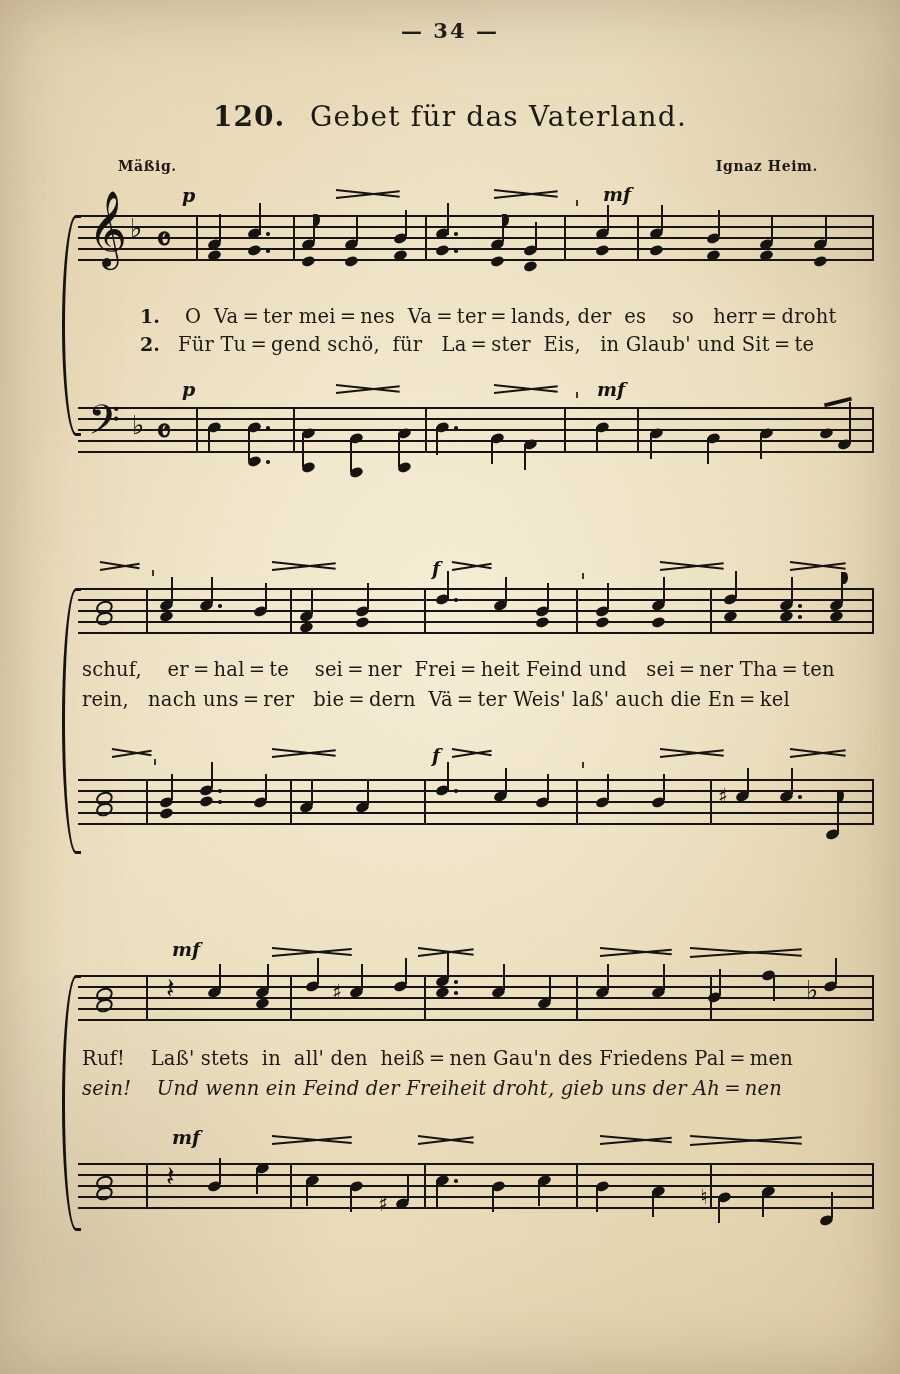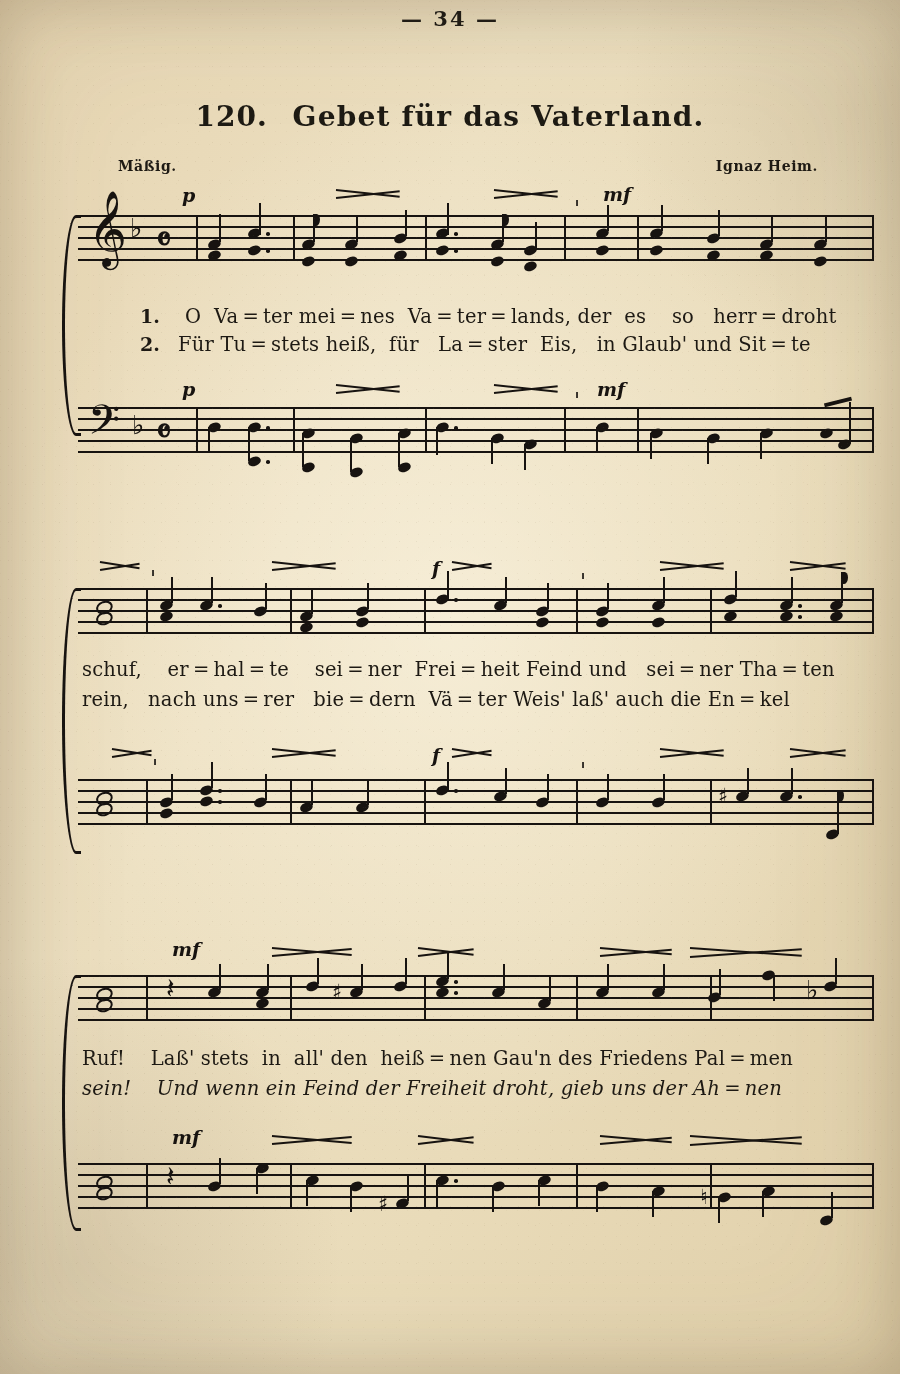--- a/index.html
+++ b/index.html
@@ -47,21 +47,21 @@
     background-position: 0 0, 6px 8px;
   }
   .txt {
     position: absolute;
     white-space: nowrap;
     color: #1e1a14;
   }
 
   
   #pagenum {
-    top: 6px;
+    top: 18px;
     left: 0; right: 0;
     text-align: center;
     white-space: nowrap;
     font-family: "DejaVu Serif", serif;
     font-weight: bold;
     font-size: 21px;
     letter-spacing: 2px;
     color: #201c15;
   }
   #title {
@@ -72,21 +72,21 @@
     font-size: 28px;
     color: #1d1a13;
   }
   #title .num {
     font-family: "DejaVu Serif", serif;
     font-weight: bold;
     letter-spacing: 1px;
   }
   #title .fraktur {
     font-family: "DejaVu Serif", serif;
-    font-weight: bold;
+    font-weight: normal;
     font-style: normal;
     letter-spacing: 1.2px;
     margin-left: 16px;
   }
   #tempo {
     left: 118px; top: 158px;
     font-family: "DejaVu Serif", serif;
     font-weight: bold;
     font-size: 14px;
     letter-spacing: .6px;
@@ -342,21 +342,21 @@
     <div class="stem" style="left:771px; top:216px; height:26px;"></div>
     <div class="nh" style="left:760px; top:251px;"></div>
 
     <div class="nh" style="left:814px; top:240px;"></div>
     <div class="stem" style="left:825px; top:216px; height:26px;"></div>
     <div class="nh" style="left:814px; top:257px;"></div>
 
     <div class="lyricnum" style="left:140px; top:305px;">1.</div>
     <div class="lyricline" style="left:185px; top:305px;">O  Va = ter mei = nes  Va = ter = lands, der  es    so   herr = droht</div>
     <div class="lyricnum" style="left:140px; top:333px;">2.</div>
-    <div class="lyricline" style="left:178px; top:333px;">Für Tu = stets heiß,  für   La = ster  Eis,   in Glaub' und Sit = te</div>
+    <div class="lyricline" style="left:178px; top:333px;">Für Tu = gend schö,  für   La = ster  Eis,   in Glaub' und Sit = te</div>
 
     <div class="staff" style="left:78px; top:407px; width:796px;"></div>
     <div class="clef bass" style="left:88px; top:400px;">𝄢</div>
     <div class="flat" style="left:132px; top:412px;">♭</div>
     <div class="meter" style="left:156px; top:414px;">𝄴</div>
     <div class="dyn" style="left:182px; top:378px;">p</div>
     <div class="dyn" style="left:597px; top:378px;">mf</div>
 
     <div class="hair" style="left:336px; top:381px; width:64px; height:14px;">
       <i style="top:11px; left:0; width:64px; transform:rotate(-6deg);"></i>

